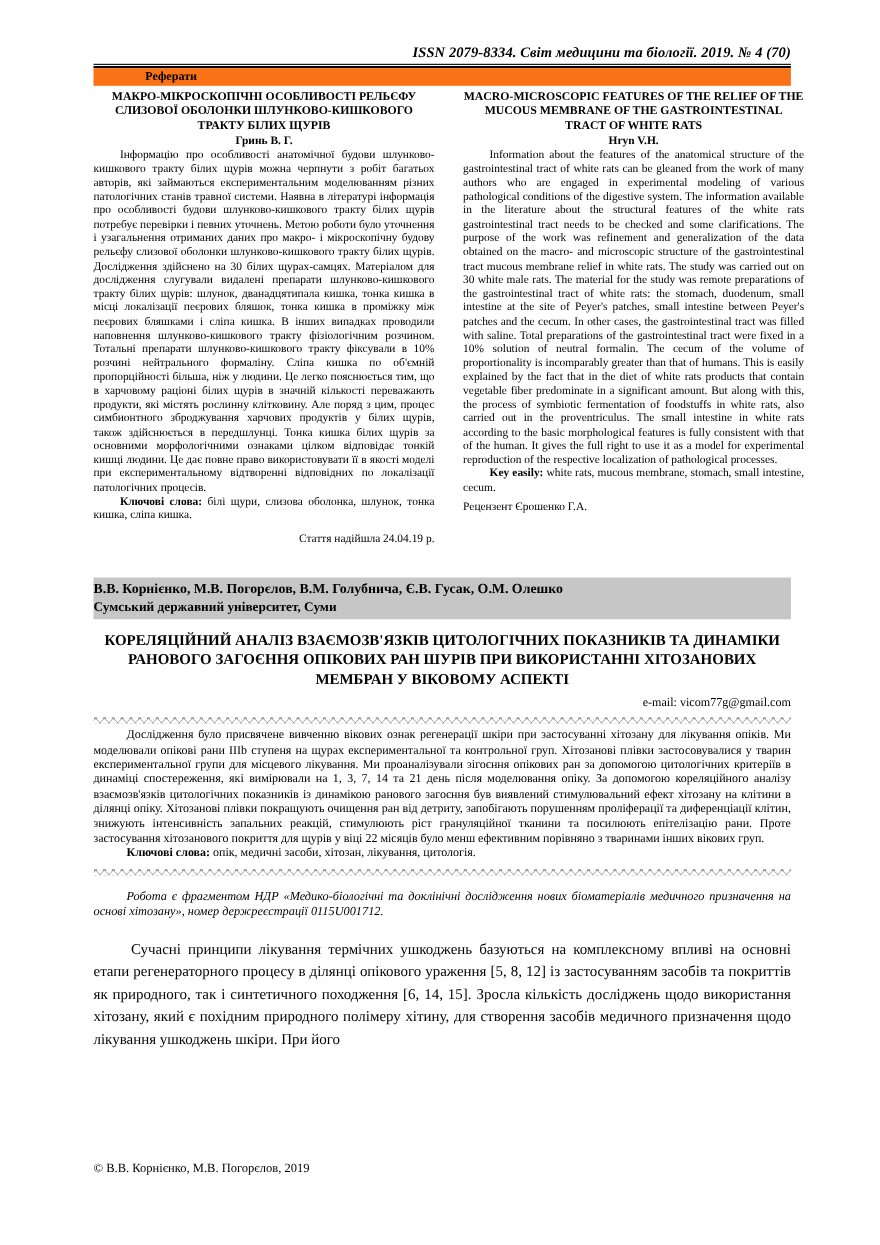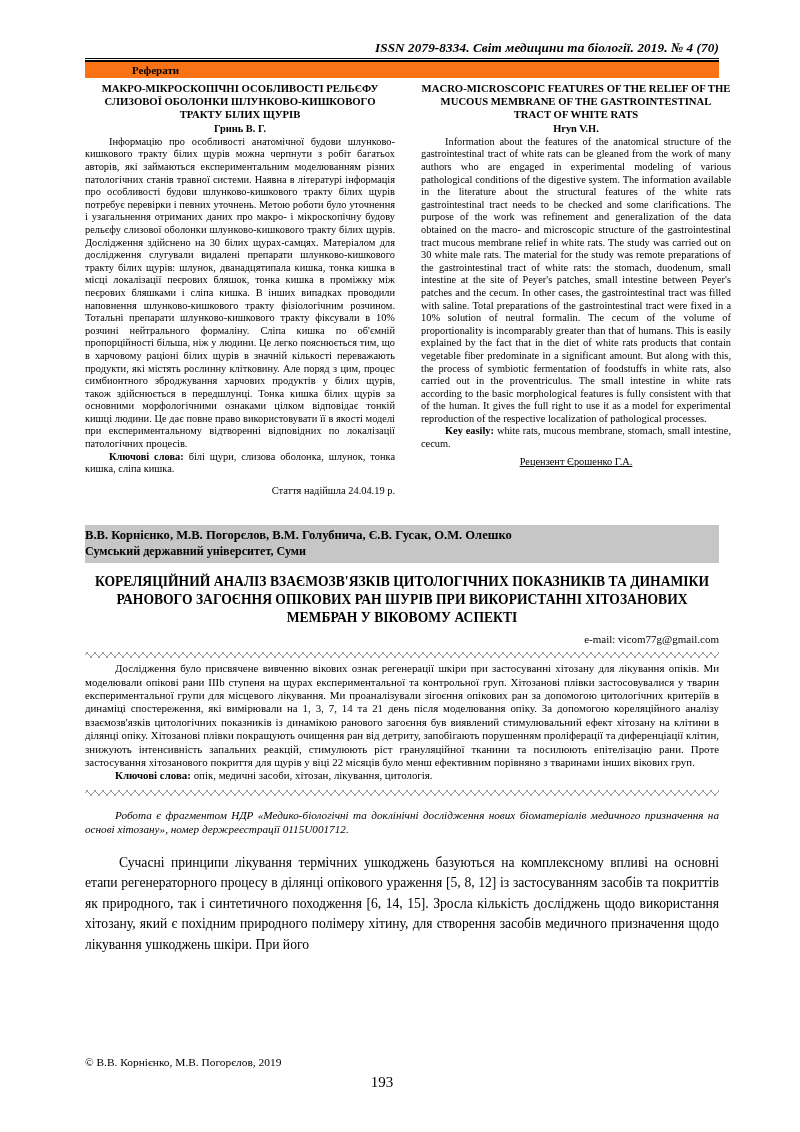--- a/index.html
+++ b/index.html
@@ -95,25 +95,24 @@
     text-indent: 24px;
   }
   .kw b { font-weight: bold; }
   .col-right-note {
     text-align: right;
     font-size: 10.4px;
     line-height: 12.6px;
     margin-top: 9px;
   }
   .col-right-note2 {
-    text-align: center;
+    text-align: left;
     font-size: 10.4px;
     line-height: 12.6px;
     margin-top: 5px;
-    text-decoration: underline;
   }
 
   
   .doi-block {
     margin-top: 28px;
     font-weight: bold;
     font-size: 11.6px;
     line-height: 13.6px;
   }
 
@@ -262,15 +261,14 @@
     <div class="wavy"></div>
 
     <div class="funding">Робота є фрагментом НДР «Медико-біологічні та доклінічні дослідження нових біоматеріалів медичного призначення на основі хітозану», номер держреєстрації 0115U001712.</div>
 
     <div class="body-text">Сучасні принципи лікування термічних ушкоджень базуються на комплексному впливі на основні етапи регенераторного процесу в ділянці опікового ураження [5, 8, 12] із застосуванням засобів та покриттів як природного, так і синтетичного походження [6, 14, 15]. Зросла кількість досліджень щодо використання хітозану, який є похідним природного полімеру хітину, для створення засобів медичного призначення щодо лікування ушкоджень шкіри. При його</div>
 
   </div>
 
   <div class="footer">
     <div class="copyright">©  В.В. Корнієнко, М.В. Погорєлов, 2019</div>
-    <div class="pagenum">193</div>
   </div>
 </div>
 
 </body></html>

